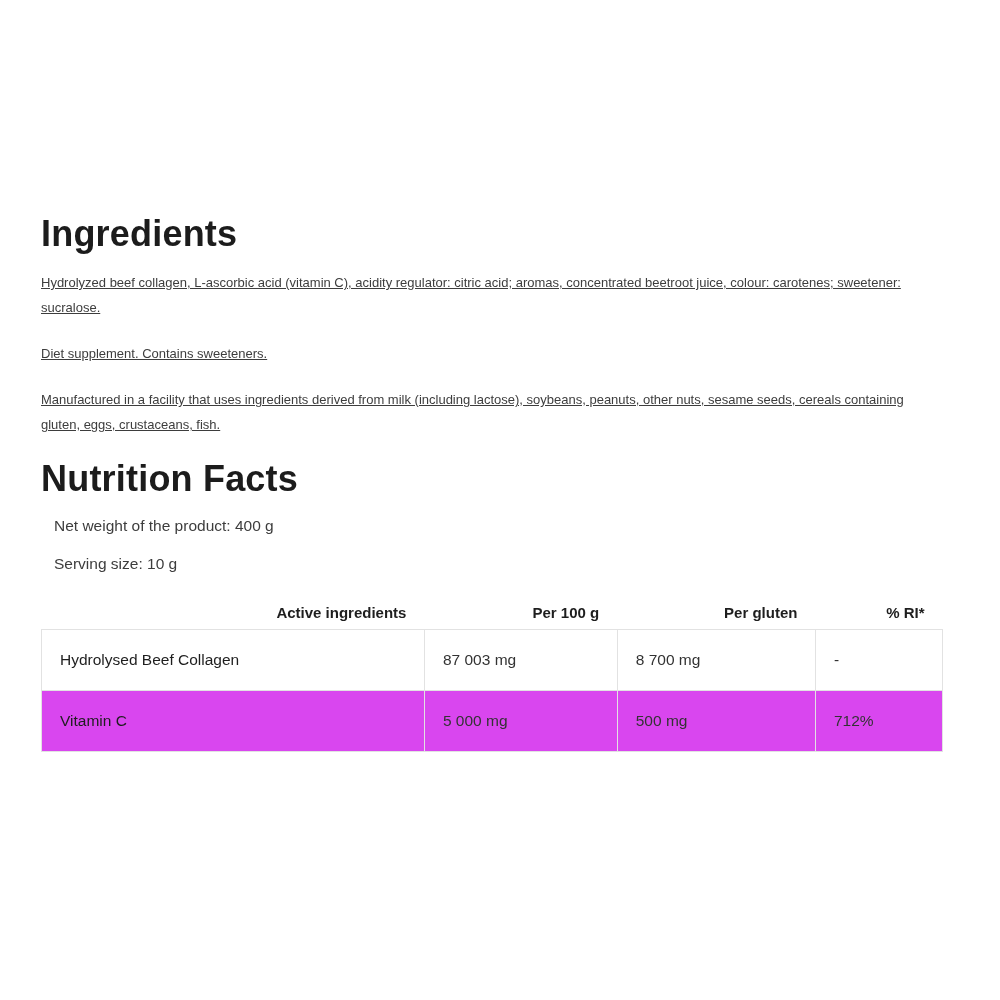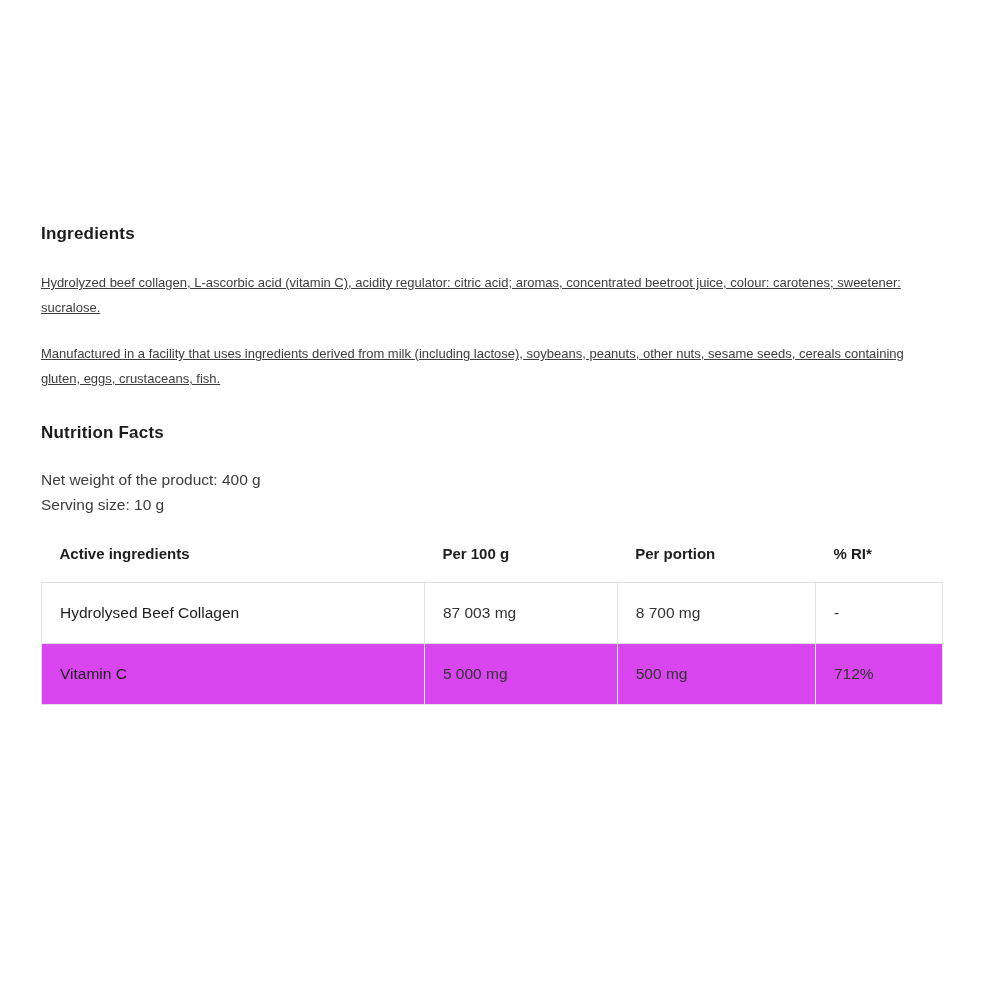--- a/index.html
+++ b/index.html
@@ -14,21 +14,21 @@
     height: 1000px;
     background: #ffffff;
     overflow: hidden;
   }
   .content {
     width: 902px;
     margin-left: 41px;
     padding-top: 218px;
   }
   h2.section-title {
-    font-size: 17px;
+    font-size: 36px;
     font-weight: 700;
     color: #1c1c1c;
     letter-spacing: 0.2px;
     margin: 0 0 20px 0;
     line-height: 32px;
   }
   h2.nutrition-title {
     margin-top: 26px;
     margin-bottom: 18px;
   }
@@ -36,38 +36,38 @@
     font-size: 13px;
     line-height: 25px;
     color: #3d3d3d;
     margin: 0 0 21px 0;
     text-decoration: underline;
   }
   p.detail-line {
     font-size: 15.5px;
     line-height: 25px;
     color: #3d3d3d;
-    margin: 0;
+    margin: 13px;
   }
   table.nutrition-table {
     width: 100%;
     border-collapse: collapse;
     margin-top: 20px;
     table-layout: fixed;
   }
   table.nutrition-table col.c1 { width: 42.5%; }
   table.nutrition-table col.c2 { width: 21.4%; }
   table.nutrition-table col.c3 { width: 22.0%; }
   table.nutrition-table col.c4 { width: 14.1%; }
   table.nutrition-table th {
-    text-align: left;
+    text-align: right;
     font-size: 15px;
     font-weight: 700;
     color: #1e1e1e;
-    padding: 8px 18px 20px 18px;
+    padding: 8px 18px 8px 18px;
     border: none;
   }
   table.nutrition-table td {
     font-size: 15.5px;
     color: #333333;
     padding: 21px 18px;
     border: 1px solid #e2e2e2;
     background: #ffffff;
   }
   table.nutrition-table td.ingredient-name {
@@ -80,41 +80,42 @@
 </style>
 </head>
 <body>
 
 <div class="page">
   <div class="content">
 
     <section>
       <h2 class="section-title">Ingredients</h2>
       <p class="body-text">Hydrolyzed beef collagen, L-ascorbic acid (vitamin C), acidity regulator: citric acid; aromas, concentrated beetroot juice, colour: carotenes; sweetener: sucralose.</p>
+      <p class="body-text">Diet supplement. Contains sweeteners.</p>
       <p class="body-text">Manufactured in a facility that uses ingredients derived from milk (including lactose), soybeans, peanuts, other nuts, sesame seeds, cereals containing gluten, eggs, crustaceans, fish.</p>
     </section>
 
     <section>
       <h2 class="section-title nutrition-title">Nutrition Facts</h2>
 
       <p class="detail-line">Net weight of the product: 400 g</p>
       <p class="detail-line">Serving size: 10 g</p>
 
       <table class="nutrition-table">
         <colgroup>
           <col class="c1">
             <col class="c2">
             <col class="c3">
             <col class="c4">
         </colgroup>
         <thead>
           <tr>
             <th>Active ingredients</th>
             <th>Per 100 g</th>
-            <th>Per portion</th>
+            <th>Per gluten</th>
             <th>% RI*</th>
           </tr>
         </thead>
         <tbody>
           <tr>
             <td class="ingredient-name">Hydrolysed Beef Collagen</td>
             <td>87 003 mg</td>
             <td>8 700 mg</td>
             <td>-</td>
           </tr>

